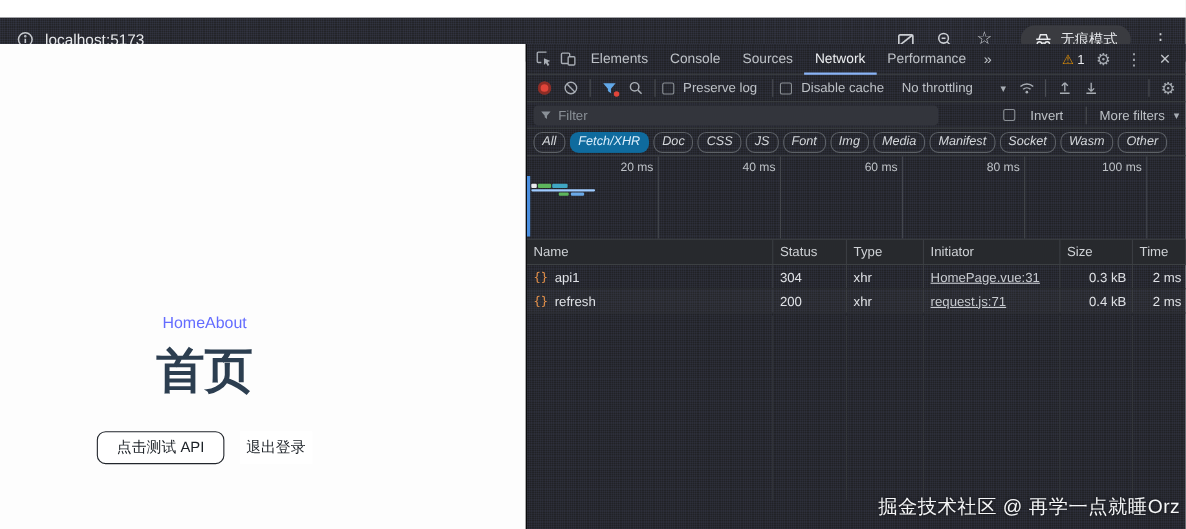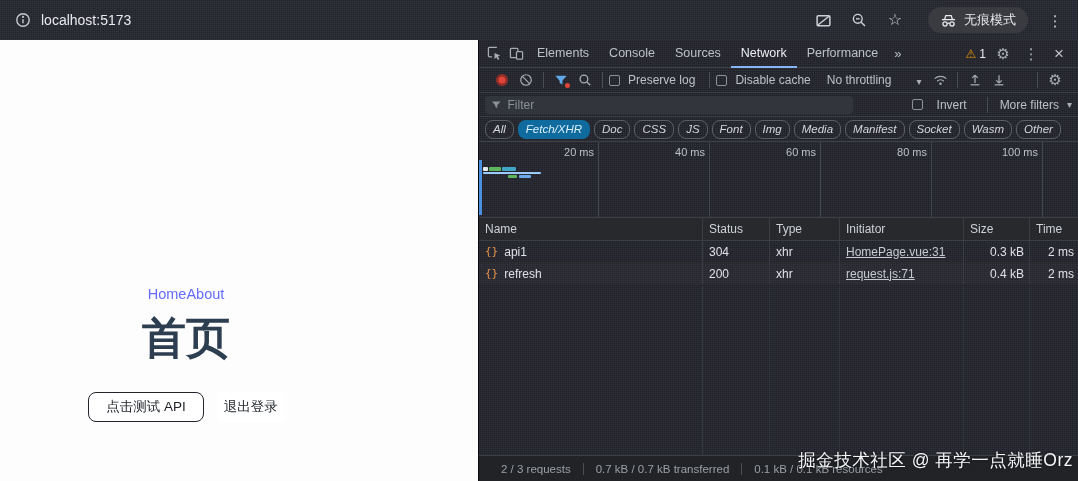--- a/index.html
+++ b/index.html
@@ -5,21 +5,21 @@
   :root{
     --accent:#8ab4f8; --chip-selected-bg:#0f6b9e; --warning:#f29900;
     --record-red:#e0453a; --link:#646cff; --heading:#2c3e50; --initiator-link:#c7cacf;
   }
   *{box-sizing:border-box;margin:0;padding:0;}
   html,body{width:1078px;height:481px;overflow:hidden;background:#fff;
     font-family:"Liberation Sans",sans-serif;}
   .screen{position:relative;width:1078px;height:481px;}
 
   
-  .topbar{position:absolute;left:0;top:0;width:1078px;height:40px;background:#232428;
+  .topbar{position:absolute;left:0;top:16px;width:1078px;height:40px;background:#232428;
     background-image:repeating-linear-gradient(0deg,rgba(93,99,140,.12) 0 1px,transparent 1px 2px),
       repeating-linear-gradient(90deg,rgba(93,99,140,.12) 0 1px,transparent 1px 2px);
     display:flex;align-items:center;color:#e8eaed;}
   .url-zone{display:flex;align-items:center;gap:9px;padding-left:14px;font-size:14px;}
   .topbar-right{margin-left:auto;display:flex;align-items:center;gap:18px;padding-right:14px;}
   .tb-icon{display:inline-flex;align-items:center;justify-content:center;width:18px;height:18px;
     color:#cdd0d5;font-size:16px;line-height:1;}
   .incog{display:flex;align-items:center;gap:7px;background:#3a3b40;border-radius:14px;
     padding:4px 12px;font-size:13px;color:#e8eaed;margin-left:6px;}
   .dots{font-size:15px;color:#cdd0d5;letter-spacing:0;}
@@ -52,21 +52,21 @@
   .dt-tab{padding:0 10px;line-height:26px;height:28px;color:#bdc1c6;font-size:12.5px;cursor:pointer;}
   .dt-tab.active{color:#eceef0;box-shadow:inset 0 -2px 0 var(--accent);}
   .more-tabs{color:#bdc1c6;font-size:13px;padding:0 6px;cursor:pointer;}
   .tab-right{margin-left:auto;display:flex;align-items:center;gap:6px;padding-right:4px;}
   .warn{color:var(--warning);font-size:12px;display:flex;align-items:center;gap:3px;cursor:pointer;}
   .warn .cnt{color:#e8eaed;}
   .gear{font-size:15px;color:#a8adb4;}
   .close-x{font-size:17px;color:#c0c3c8;}
 
   
-  .dt-toolbar{height:25px;padding:0 12px;gap:2px;}
+  .dt-toolbar{height:25px;padding:0 5px;gap:2px;}
   .rec{width:12px;height:12px;border-radius:50%;background:var(--record-red);
     box-shadow:inset 0 0 0 2.5px rgba(40,15,15,.45);margin:0 5px;flex:none;cursor:pointer;}
   .cb{width:11px;height:11px;border:1.5px solid #8b9095;border-radius:2px;flex:none;
     margin-right:6px;cursor:pointer;}
   .tb-label{color:#bdc1c6;margin-right:8px;white-space:nowrap;cursor:pointer;}
   .throttle{display:flex;align-items:flex-end;gap:25px;color:#bdc1c6;margin:8px 6px;cursor:pointer;}
   .caret{font-size:10px;color:#a8adb4;}
   .funnel-wrap{position:relative;}
   .funnel-dot{position:absolute;right:2px;bottom:2px;width:5px;height:5px;border-radius:50%;
     background:var(--record-red);}
@@ -352,21 +352,16 @@
       <div class="num">0.4 kB</div>
       <div class="num">2 ms</div>
     </div>
 
     <div class="col-guide" style="left:223px"></div>
     <div class="col-guide" style="left:290px"></div>
     <div class="col-guide" style="left:360px"></div>
     <div class="col-guide" style="left:484px"></div>
     <div class="col-guide" style="left:550px"></div>
 
-    <div class="dt-statusbar">
-      <span class="sb-item">2 / 3 requests</span>
-      <span class="sb-item">0.7 kB / 0.7 kB transferred</span>
-      <span class="sb-item">0.1 kB / 0.1 kB resources</span>
-    </div>
   </section>
 
   <div class="watermark">掘金技术社区 @ 再学一点就睡Orz</div>
 </div>
 
 </body></html>

